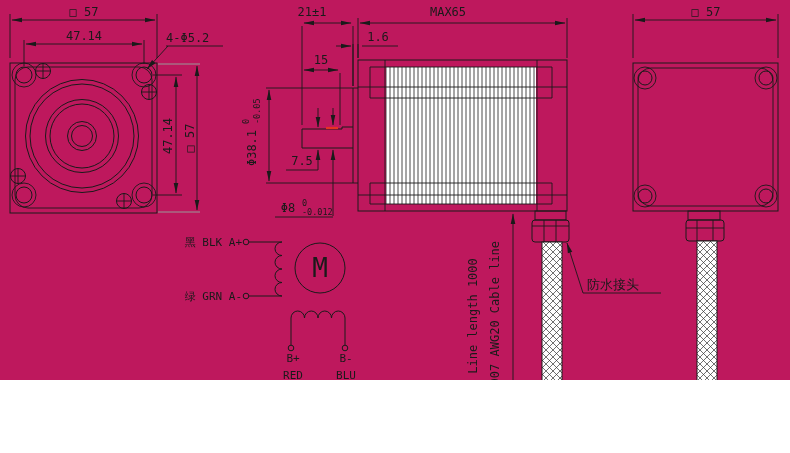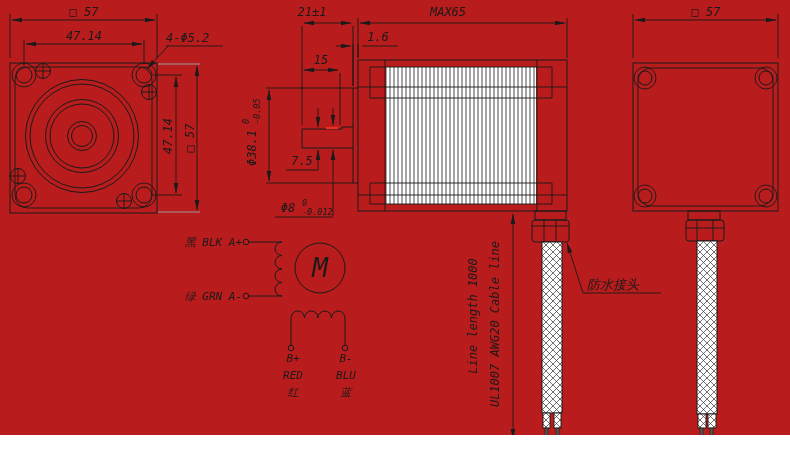--- a/index.html
+++ b/index.html
@@ -1,17 +1,17 @@
 <!DOCTYPE html>
 <html><head>
 <meta charset="utf-8">
 <style>
   html,body{margin:0;padding:0;background:#fff;}
-  .canvas{position:relative;width:790px;height:435px;background:#b91c1c;overflow:hidden;
-          font-family:"DejaVu Sans Mono","Liberation Mono",monospace;font-style:italic;}
+  .canvas{position:relative;width:790px;height:380px;background:#be185d;overflow:hidden;
+          font-family:"DejaVu Sans Mono","Liberation Mono",monospace;}
   svg{display:block}
   svg text{fill:#1a1a1a;font-family:"DejaVu Sans Mono","Liberation Mono",monospace;font-size:12px;}
   svg text.small{font-size:8.5px;}
   svg text.wire{font-size:11px;}
   svg text.cjk{font-size:13px;}
   svg text.mletter{font-size:26px;}
   .ln{stroke:#1a1a1a;stroke-width:1;fill:none;}
   .thin{stroke:#1a1a1a;stroke-width:0.9;fill:none;}
   .gray{stroke:#999;stroke-width:1;fill:none;}
   .redmark{stroke:#e63322;stroke-width:2.2;fill:none;}

